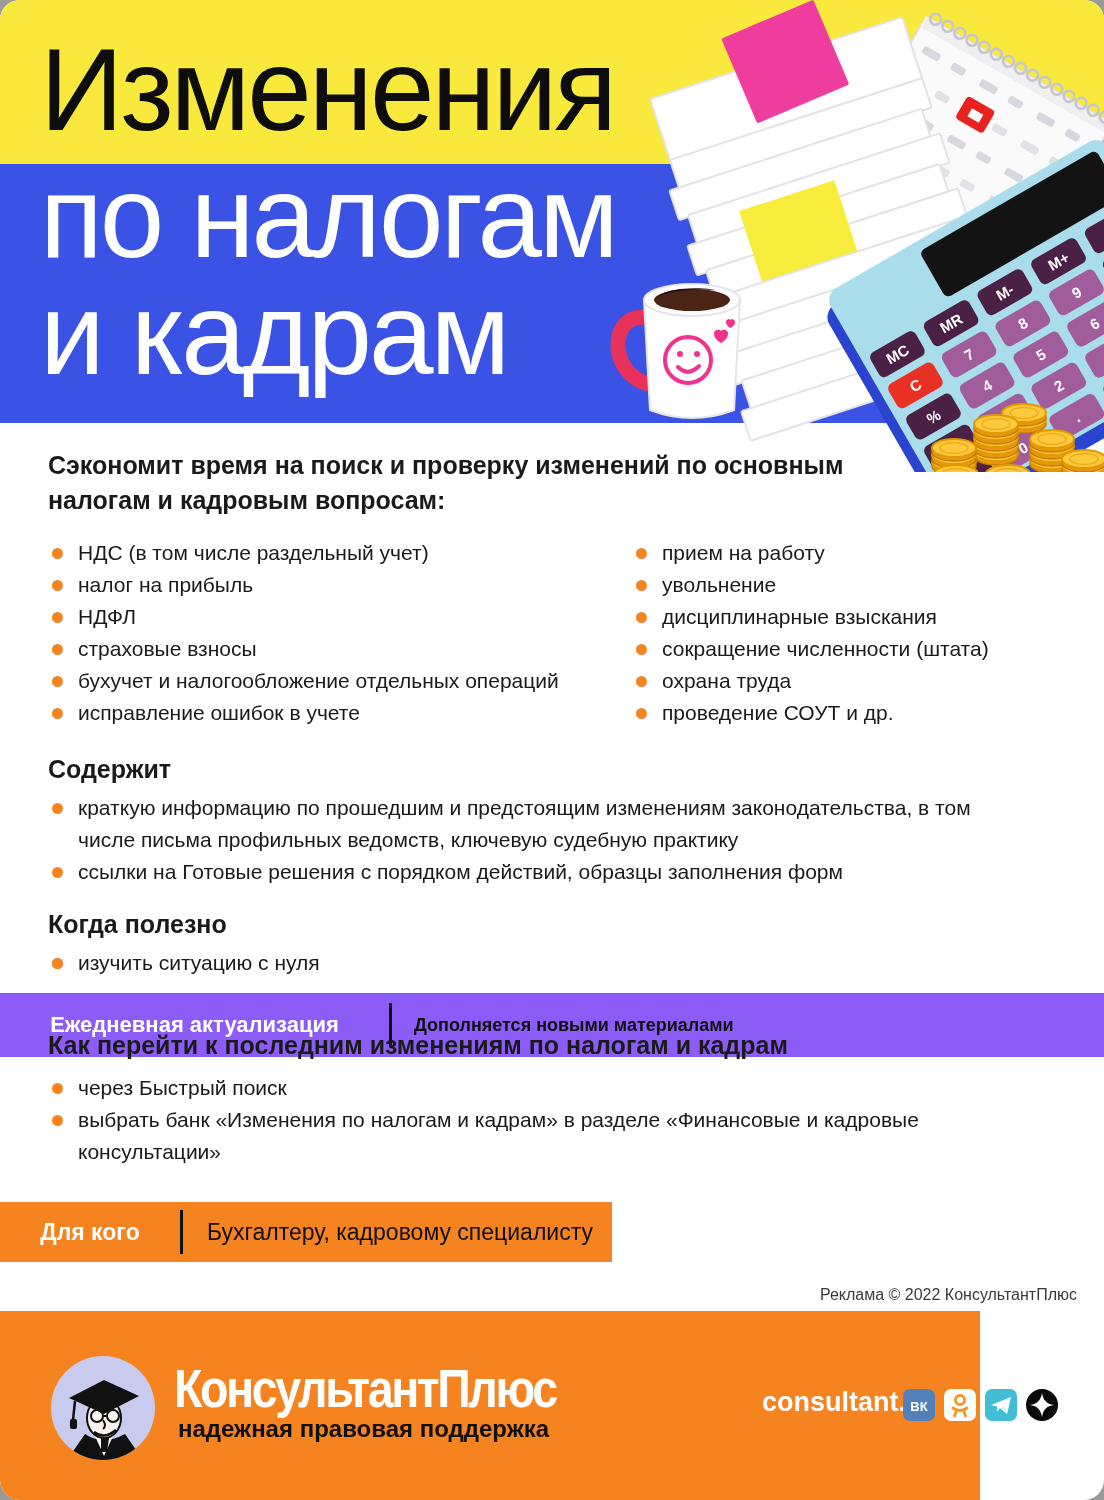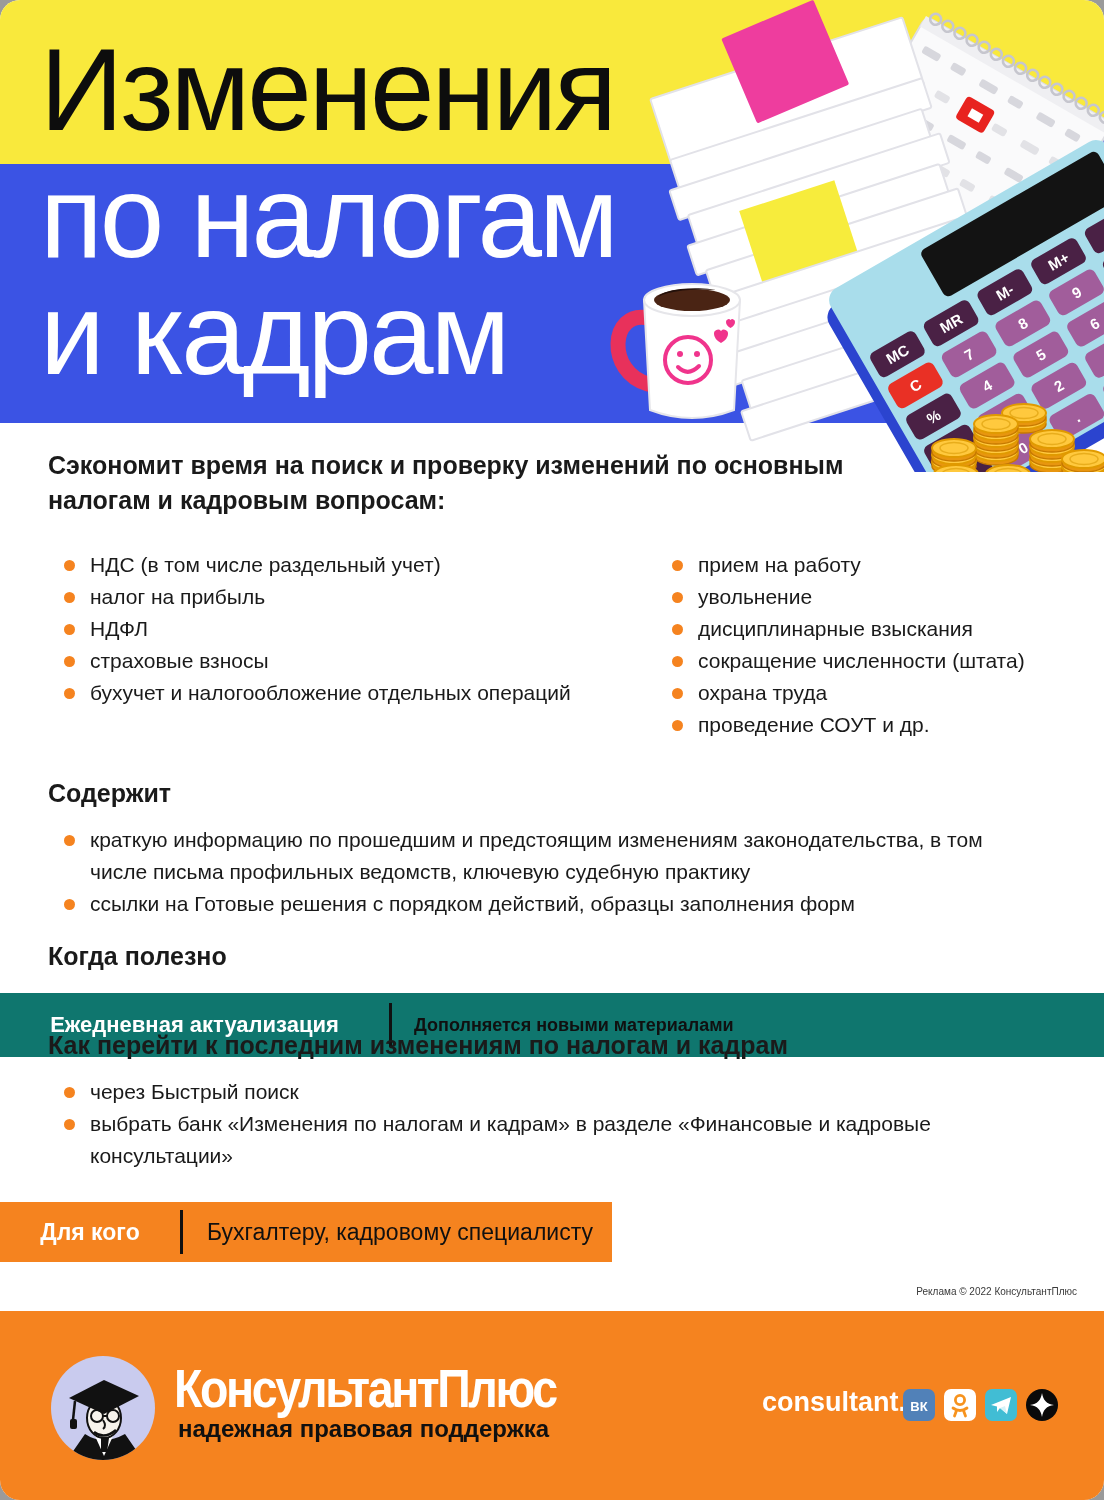--- a/index.html
+++ b/index.html
@@ -15,40 +15,40 @@
   .t1{top:32px;color:#0d0d0d;}
   .t2{top:159px;color:#ffffff;}
   .t3{top:276px;color:#ffffff;}
   .illu{position:absolute;left:604px;top:0;width:500px;height:472px;z-index:2;}
   
   .content{position:absolute;top:430px;left:0;width:1104px;padding:0 40px;box-sizing:border-box;z-index:1;}
   .intro{margin:18px 0 0 8px;max-width:810px;font-size:25px;font-weight:bold;line-height:1.38;}
   .columns{display:flex;margin-top:16px;}
   .col-left{width:576px;}
   .col-right{flex:1;}
-  ul.bullets{list-style:none;margin:16px;padding:0;}
+  ul.bullets{list-style:none;margin:4px;padding:0;}
   ul.bullets li{position:relative;padding-left:26px;margin-left:8px;font-size:21px;line-height:32px;}
   .dot{position:absolute;left:0;top:11px;width:11px;height:11px;border-radius:50%;background:#F5831F;}
   h2.sec{margin:22px 0 8px 8px;font-size:25px;font-weight:bold;}
   h2.sec2{margin:24px 0 12px 8px;font-size:25px;font-weight:bold;}
   .limit930{display:inline-block;max-width:930px;}
   
-  .green-bar{position:absolute;top:993px;left:0;width:1104px;height:64px;background:#0f766e;display:flex;align-items:center;z-index:1;}
+  .green-bar{position:absolute;top:993px;left:0;width:1104px;height:64px;background:#8b5cf6;display:flex;align-items:center;z-index:1;}
   .gb-left{width:389px;text-align:center;color:#ffffff;font-weight:bold;font-size:22px;}
   .v-div{width:3px;height:44px;background:#101010;flex:0 0 auto;}
   .gb-right{margin-left:22px;color:#101010;font-weight:bold;font-size:18px;}
   
   .content2{position:absolute;top:1007px;left:0;width:1104px;padding:0 40px;box-sizing:border-box;z-index:1;}
   
   .orange-bar{position:absolute;top:1202px;left:0;width:612px;height:60px;background:#F5831F;display:flex;align-items:center;z-index:1;}
   .ob-label{width:180px;text-align:center;color:#ffffff;font-weight:bold;font-size:23px;}
   .ob-value{margin-left:24px;color:#101010;font-size:23px;text-align:center;}
-  .legal{position:absolute;top:1286px;right:27px;font-size:10px;color:#3a3a3a;z-index:1;}
-  
-  .footer{position:absolute;top:1311px;left:0;width:1104px;height:189px;background:#F5831F;z-index:1;}
+  .legal{position:absolute;top:1286px;right:27px;font-size:16px;color:#3a3a3a;z-index:1;}
+  
+  .footer{position:absolute;top:1311px;left:0;width:980px;height:189px;background:#F5831F;z-index:1;}
   .mascot{position:absolute;left:51px;top:45px;}
   .brand{position:absolute;left:174px;top:48px;font-size:48px;font-weight:bold;color:#ffffff;letter-spacing:-2.5px;transform:scale(.97,1.1);transform-origin:left top;white-space:nowrap;}
   .tagline{position:absolute;left:178px;top:104px;font-size:24px;font-weight:bold;color:#101010;white-space:nowrap;}
   .site{position:absolute;left:762px;top:76px;font-size:27px;font-weight:bold;color:#ffffff;}
   .socials{position:absolute;left:903px;top:78px;display:flex;gap:9px;}
   .socials .icon{width:32px;height:32px;display:block;}
   svg text{font-family:"Liberation Sans",sans-serif;}
 </style>
 </head>
 <body>
@@ -265,20 +265,21 @@
   <div class="content">
     <p class="intro">Сэкономит время на поиск и проверку изменений по основным налогам и кадровым вопросам:</p>
 
     <div class="columns">
       <ul class="bullets col-left">
         <li><span class="dot"></span><span>НДС (в том числе раздельный учет)</span></li>
         <li><span class="dot"></span><span>налог на прибыль</span></li>
         <li><span class="dot"></span><span>НДФЛ</span></li>
         <li><span class="dot"></span><span>страховые взносы</span></li>
         <li><span class="dot"></span><span>бухучет и налогообложение отдельных операций</span></li>
+        <li><span class="dot"></span><span>исправление ошибок в учете</span></li>
       </ul>
       <ul class="bullets col-right">
         <li><span class="dot"></span><span>прием на работу</span></li>
         <li><span class="dot"></span><span>увольнение</span></li>
         <li><span class="dot"></span><span>дисциплинарные взыскания</span></li>
         <li><span class="dot"></span><span>сокращение численности (штата)</span></li>
         <li><span class="dot"></span><span>охрана труда</span></li>
         <li><span class="dot"></span><span>проведение СОУТ и др.</span></li>
       </ul>
     </div>

